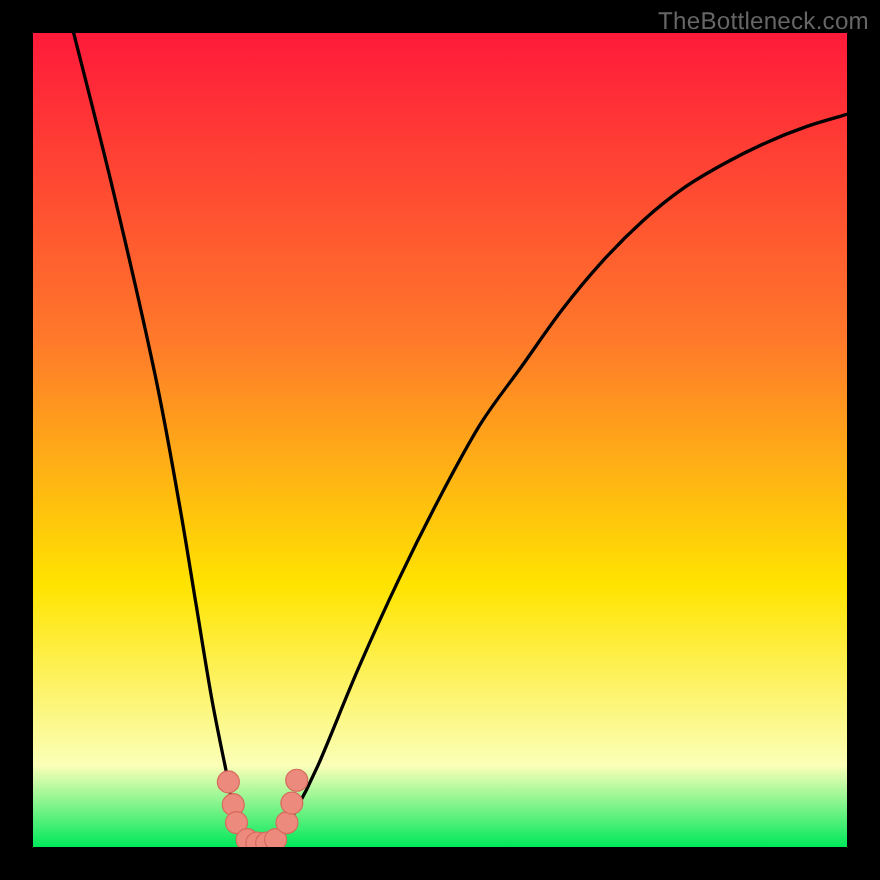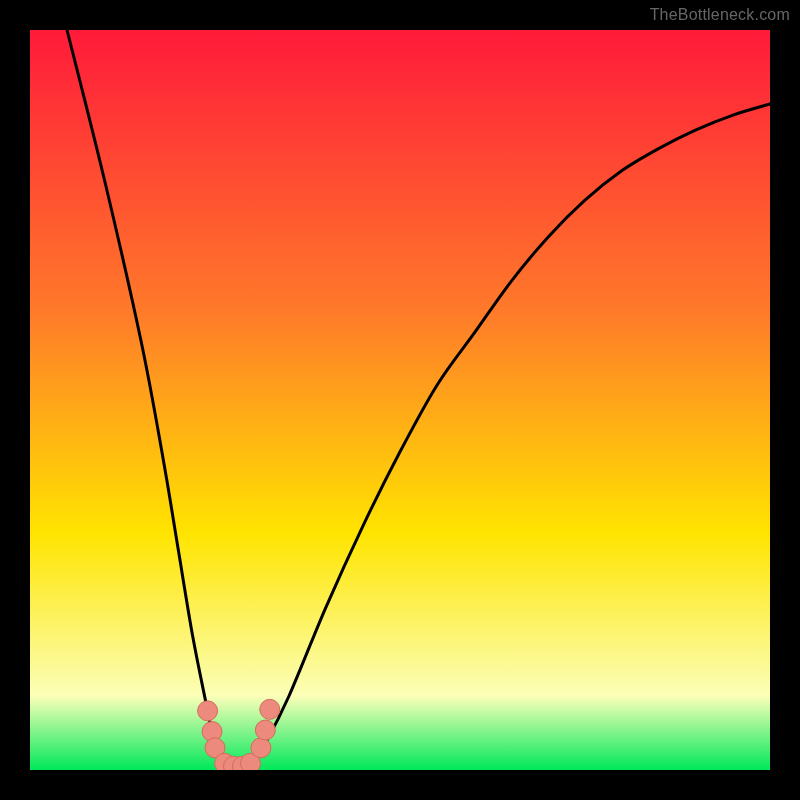--- a/index.html
+++ b/index.html
@@ -17,21 +17,21 @@
     top: 30px;
     width: 740px;
     height: 740px;
     overflow: hidden;
   }
   .watermark {
     position: absolute;
     top: 6px;
     right: 10px;
     color: #666;
-    font-size: 16px;
+    font-size: 22px;
     font-weight: 500;
     letter-spacing: 0.2px;
     z-index: 10;
   }
   svg { display: block; }
 </style>
 </head>
 <body>
 
 <div class="watermark">TheBottleneck.com</div>

